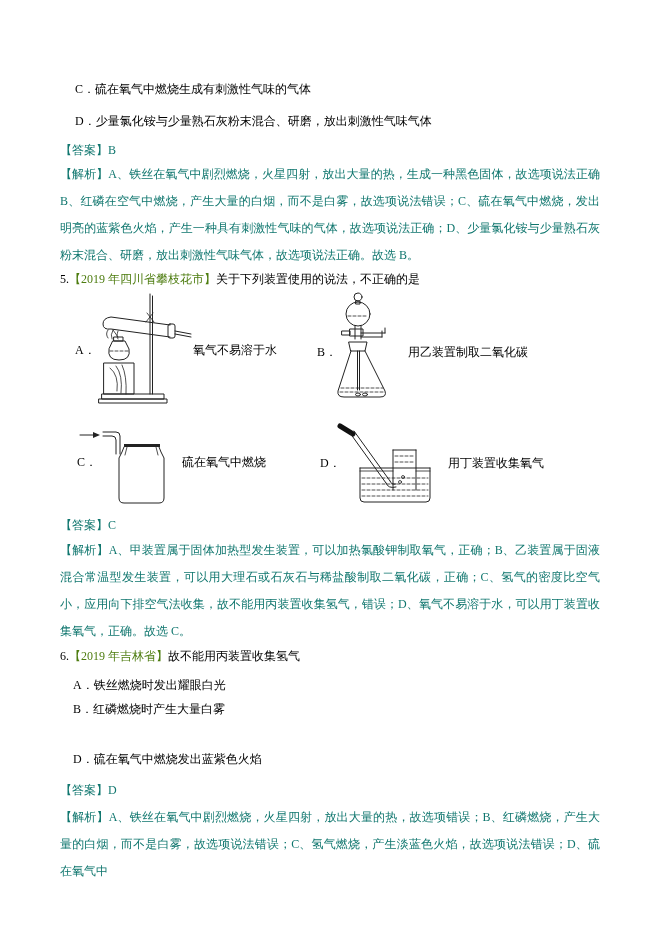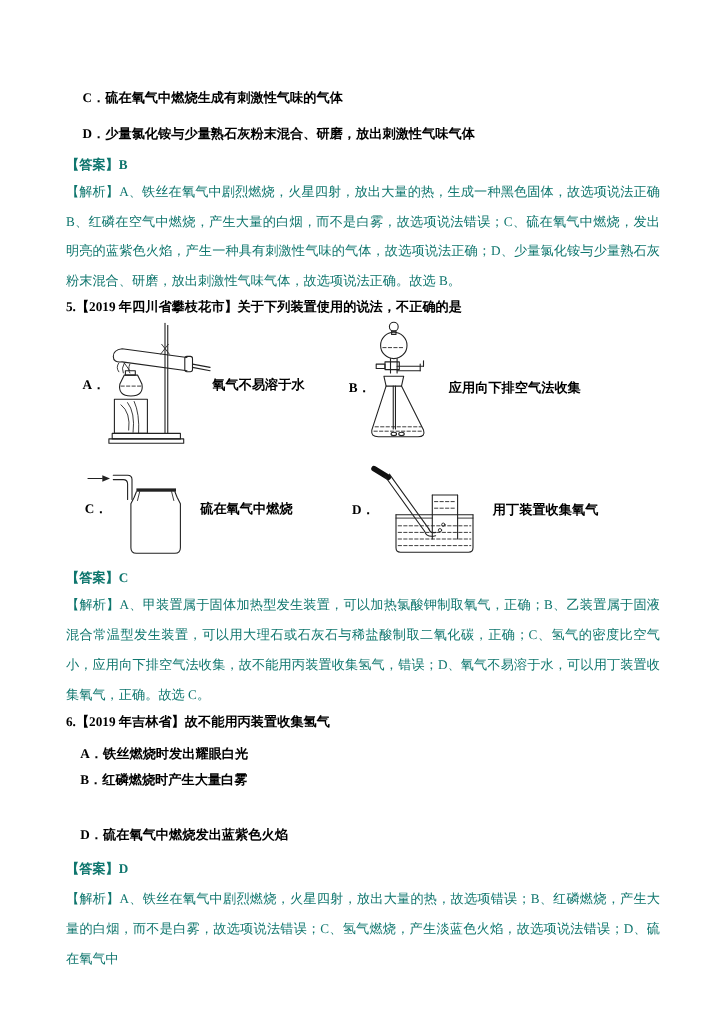--- a/index.html
+++ b/index.html
@@ -1,24 +1,24 @@
 <!DOCTYPE html>
 <html><head>
 <meta charset="utf-8">
 <style>
   html,body{margin:0;padding:0;background:#fff;}
   body{width:661px;height:935px;overflow:hidden;position:relative;
        font-family:"Liberation Serif","DejaVu Serif",serif;
        font-size:12px;color:#000;}
   #page{position:absolute;left:0;top:0;width:661px;height:935px;background:#fff;}
   .abs{position:absolute;}
-  .line{line-height:17px;white-space:nowrap;font-weight:bold;}
+  .line{line-height:17px;white-space:nowrap;}
   .para{width:540px;line-height:27px;text-align:justify;}
   .red{color:#0f766e;}
-  .blue{color:#000000;}
+  .blue{color:#4d7c0f;}
   svg{stroke:#222;fill:none;stroke-width:1;stroke-linecap:round;stroke-linejoin:round;}
   .dash{stroke-dasharray:3,2;stroke-width:.8;}
   .thin{stroke-width:.8;}
 </style>
 </head>
 <body>
 
 <div id="page">
 
   <div class="abs line" style="left:75px;top:81px"><span>C．</span><span>硫在氧气中燃烧生成有刺激性气味的气体</span></div>
@@ -66,21 +66,21 @@
       <line x1="46" y1="46" x2="46" y2="40"></line>
     <path d="M13,51 h18 l-2,9 h-14 z"></path>
     <path d="M15,60 L2,100 Q1,106 8,106 L44,106 Q51,106 49,100 L29,60"></path>
     <line x1="5" y1="97" x2="47" y2="97" class="dash"></line>
     <line x1="4" y1="101" x2="48" y2="101" class="dash"></line>
     <line x1="21.5" y1="60" x2="21.5" y2="99"></line>
       <line x1="23.5" y1="60" x2="23.5" y2="99"></line>
     <ellipse cx="22" cy="103.5" rx="2.5" ry="1.5"></ellipse>
       <ellipse cx="29" cy="103.5" rx="2.5" ry="1.5"></ellipse>
   </svg>
-  <div class="abs line" style="left:408px;top:344px">应用向下排空气法收集</div>
+  <div class="abs line" style="left:408px;top:344px">用乙装置制取二氧化碳</div>
 
   <div class="abs line" style="left:77px;top:454px">C．</div>
   <svg class="abs" style="left:78px;top:428px" width="90" height="78" viewBox="0 0 90 78">
     <line x1="2" y1="7" x2="15" y2="7"></line>
       <polygon points="15,4 22,7 15,10" fill="#222" stroke="none"></polygon>
     <path d="M25,4 h13 q4,0 4,4 v18"></path>
     <path d="M25,8 h9 q4,0 4,4 v14"></path>
     <rect x="46" y="16" width="36" height="3" fill="#222" stroke="none"></rect>
     <path d="M46,19 L44,24 41,30 L41,70 Q41,75 46,75 L81,75 Q86,75 86,70 L86,30 L83,24 81,19"></path>
     <line x1="49" y1="19" x2="47" y2="27" class="thin"></line>

